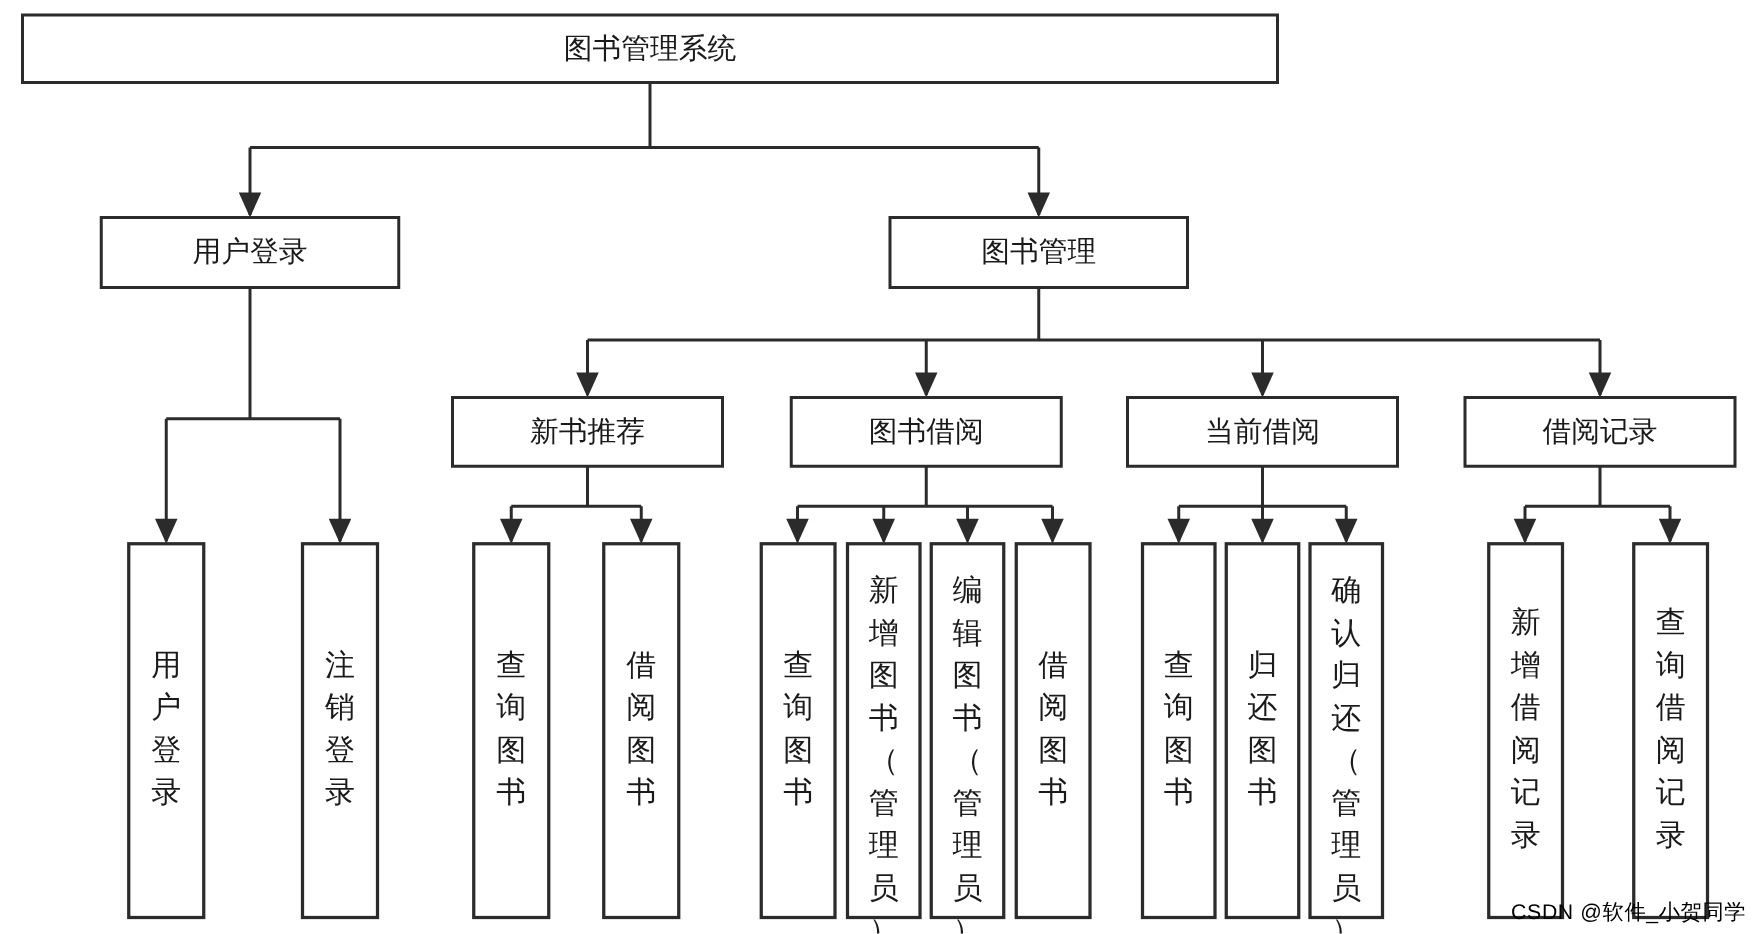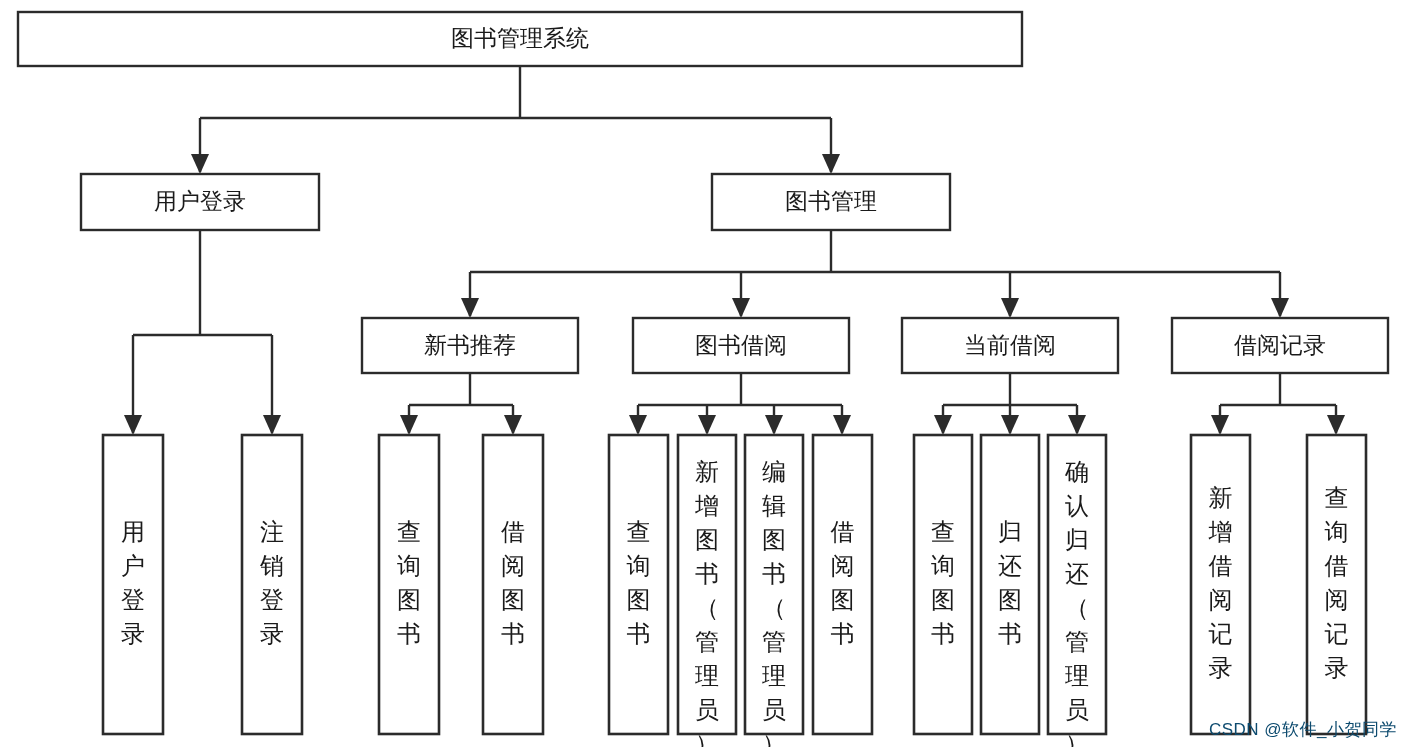--- a/index.html
+++ b/index.html
@@ -55,21 +55,21 @@
   }
   text.node-label.vertical-char {
     font-size: 24px;
   }
   .watermark {
     position: absolute;
     right: 8px;
     bottom: 6px;
     font-family: "Liberation Sans", "DejaVu Sans", sans-serif;
     font-size: 17px;
-    color: #0c4a6e;
+    color: #000000;
     white-space: nowrap;
     letter-spacing: 0.5px;
     pointer-events: none;
     user-select: none;
   }
 </style>
 </head>
 <body>
 
 <div id="diagram-root">

